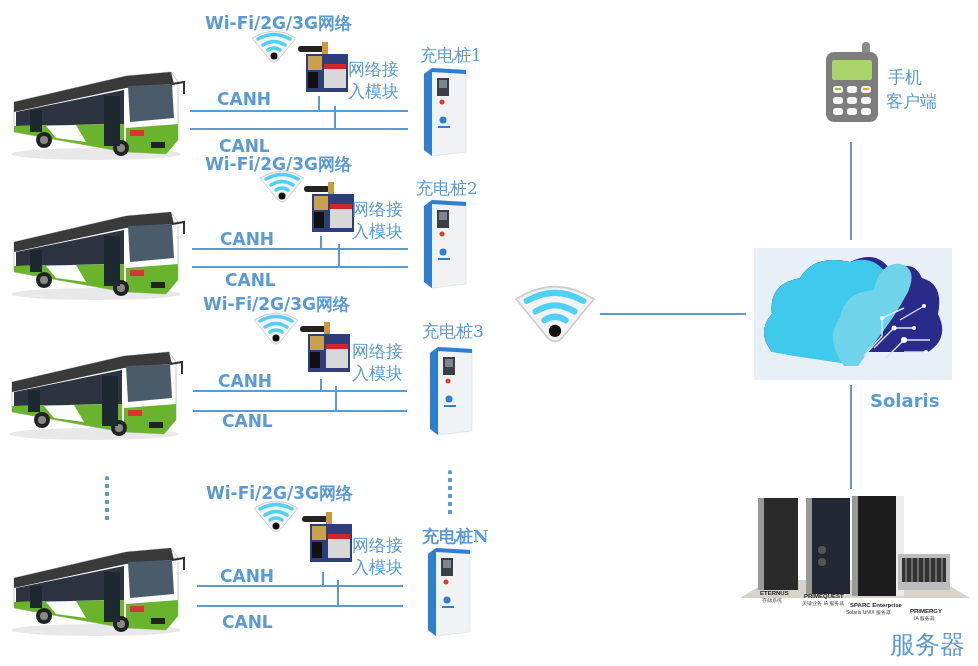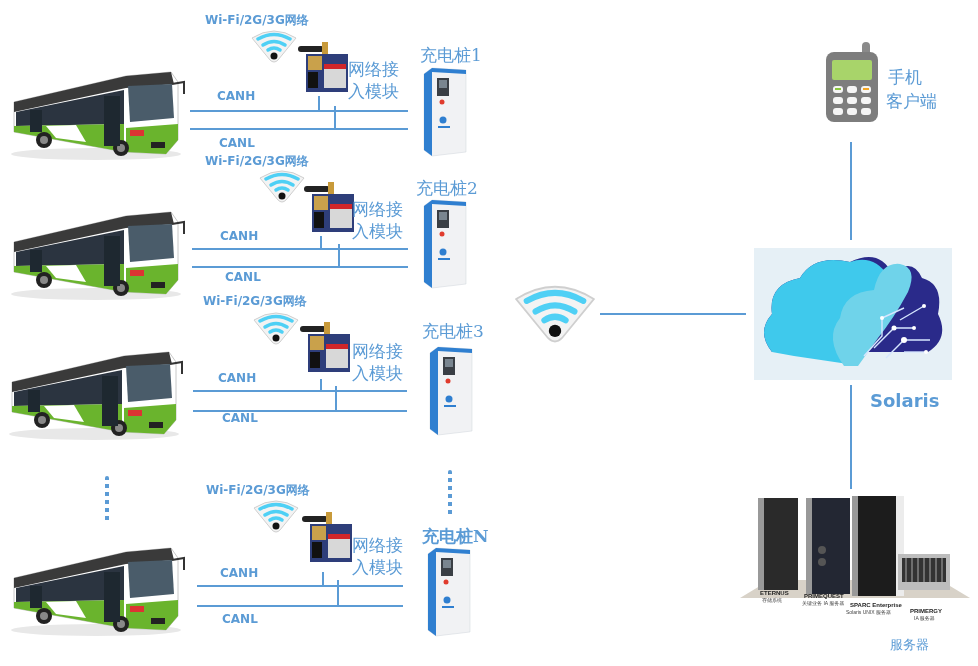--- a/index.html
+++ b/index.html
@@ -1,18 +1,18 @@
 <!DOCTYPE html>
 <html><head>
 <meta charset="utf-8">
 <style>
   html, body { margin:0; padding:0; background:#ffffff; }
   body { width:978px; height:666px; position:relative; overflow:hidden; font-family:"Liberation Sans", sans-serif; }
   .abs { position:absolute; }
-  .lbl { position:absolute; color:#5b9bd5; font-weight:bold; font-size:12px; white-space:nowrap; font-family:"DejaVu Sans", sans-serif; }
+  .lbl { position:absolute; color:#5b9bd5; font-weight:bold; font-size:17px; white-space:nowrap; font-family:"DejaVu Sans", sans-serif; }
   .cn { position:absolute; color:#5b9bd5; font-size:17px; line-height:22px; white-space:nowrap; font-family:"DejaVu Serif", serif; }
   .hline { position:absolute; height:2px; background:#5b9bd5; }
   .vline { position:absolute; width:2px; background:#5b9bd5; }
   .dots { position:absolute; width:4px; background:repeating-linear-gradient(to bottom,#5b9bd5 0 4px,transparent 4px 8px); border-radius:2px; }
   .bus { position:absolute; width:180px; height:100px; }
   .charger { position:absolute; width:48px; height:92px; }
   .module { position:absolute; width:52px; height:52px; }
   .wifi { position:absolute; width:48px; height:34px; }
 </style>
 </head>
@@ -248,13 +248,13 @@
   </svg>
   <div class="abs" style="left:20px;top:96px;font-size:6px;font-weight:bold;color:#222">ETERNUS</div>
   <div class="abs" style="left:22px;top:103px;font-size:5px;color:#444">存储系统</div>
   <div class="abs" style="left:64px;top:99px;font-size:6px;font-weight:bold;color:#222">PRIMEQUEST</div>
   <div class="abs" style="left:62px;top:106px;font-size:5px;color:#444">关键业务 IA 服务器</div>
   <div class="abs" style="left:110px;top:108px;font-size:6px;font-weight:bold;color:#222">SPARC Enterprise</div>
   <div class="abs" style="left:106px;top:115px;font-size:5px;color:#444">Solaris UNIX 服务器</div>
   <div class="abs" style="left:170px;top:114px;font-size:6px;font-weight:bold;color:#222">PRIMERGY</div>
   <div class="abs" style="left:174px;top:121px;font-size:5px;color:#444">IA 服务器</div>
 </div>
-<div class="cn" style="left:890px;top:634px;font-size:13px">服务器</div>
+<div class="cn" style="left:890px;top:634px;font-size:25px">服务器</div>
 
 </body></html>

